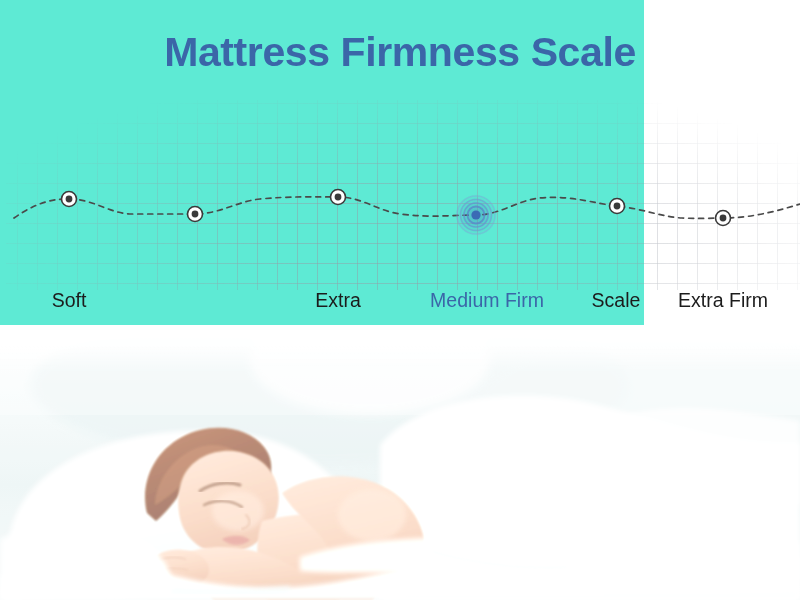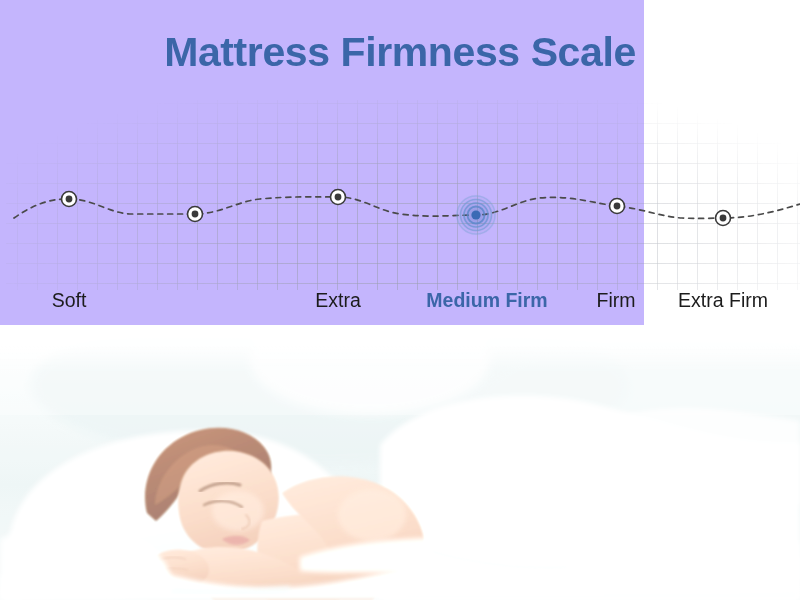--- a/index.html
+++ b/index.html
@@ -13,21 +13,21 @@
     height: 600px;
     overflow: hidden;
     font-family: "Liberation Sans", "DejaVu Sans", sans-serif;
     position: relative;
   }
 
   #page {
     position: relative;
     width: 644px;
     height: 600px;
-    background: #c4b5fd;
+    background: #5eead4;
   }
 
   
   .title {
     position: absolute;
     top: 26px;
     left: 0;
     width: 800px;
     text-align: center;
     font-size: 41px;
@@ -86,21 +86,21 @@
     font-size: 19.5px;
     color: #1c1c1c;
     white-space: nowrap;
     font-family: "Liberation Sans", "DejaVu Sans", sans-serif;
     line-height: 24px;
     top: 0;
     transform: translateX(-50%);
   }
   .label.active {
     color: #3b66a8;
-    font-weight: bold;
+    font-weight: normal;
   }
 
   
   .photo {
     position: absolute;
     left: 0;
     top: 325px;
     width: 800px;
     height: 275px;
     overflow: hidden;
@@ -175,21 +175,21 @@
         <circle cx="470" cy="115" r="12" fill="none" stroke="#6591ce" stroke-width="1.7" opacity="0.7"></circle>
         <circle cx="470" cy="115" r="8.5" fill="none" stroke="#5a87c9" stroke-width="1.8" opacity="0.8"></circle>
         <circle cx="470" cy="115" r="4.6" fill="#3b6bb5"></circle>
       </g>
     </svg>
 
     <div class="labels">
       <div class="label" style="left:63px">Soft</div>
       <div class="label" style="left:332px">Extra</div>
       <div class="label active" style="left:481px">Medium Firm</div>
-      <div class="label" style="left:610px">Firm</div>
+      <div class="label" style="left:610px">Scale</div>
       <div class="label" style="left:717px">Extra Firm</div>
     </div>
   </div>
 
   <div class="photo">
     <svg width="800" height="275" viewBox="0 0 800 275">
       <defs>
         <linearGradient id="bgTint" x1="0" y1="0" x2="0" y2="1">
           <stop offset="0%" stop-color="#ffffff"></stop>
           <stop offset="30%" stop-color="#f4fafa"></stop>

